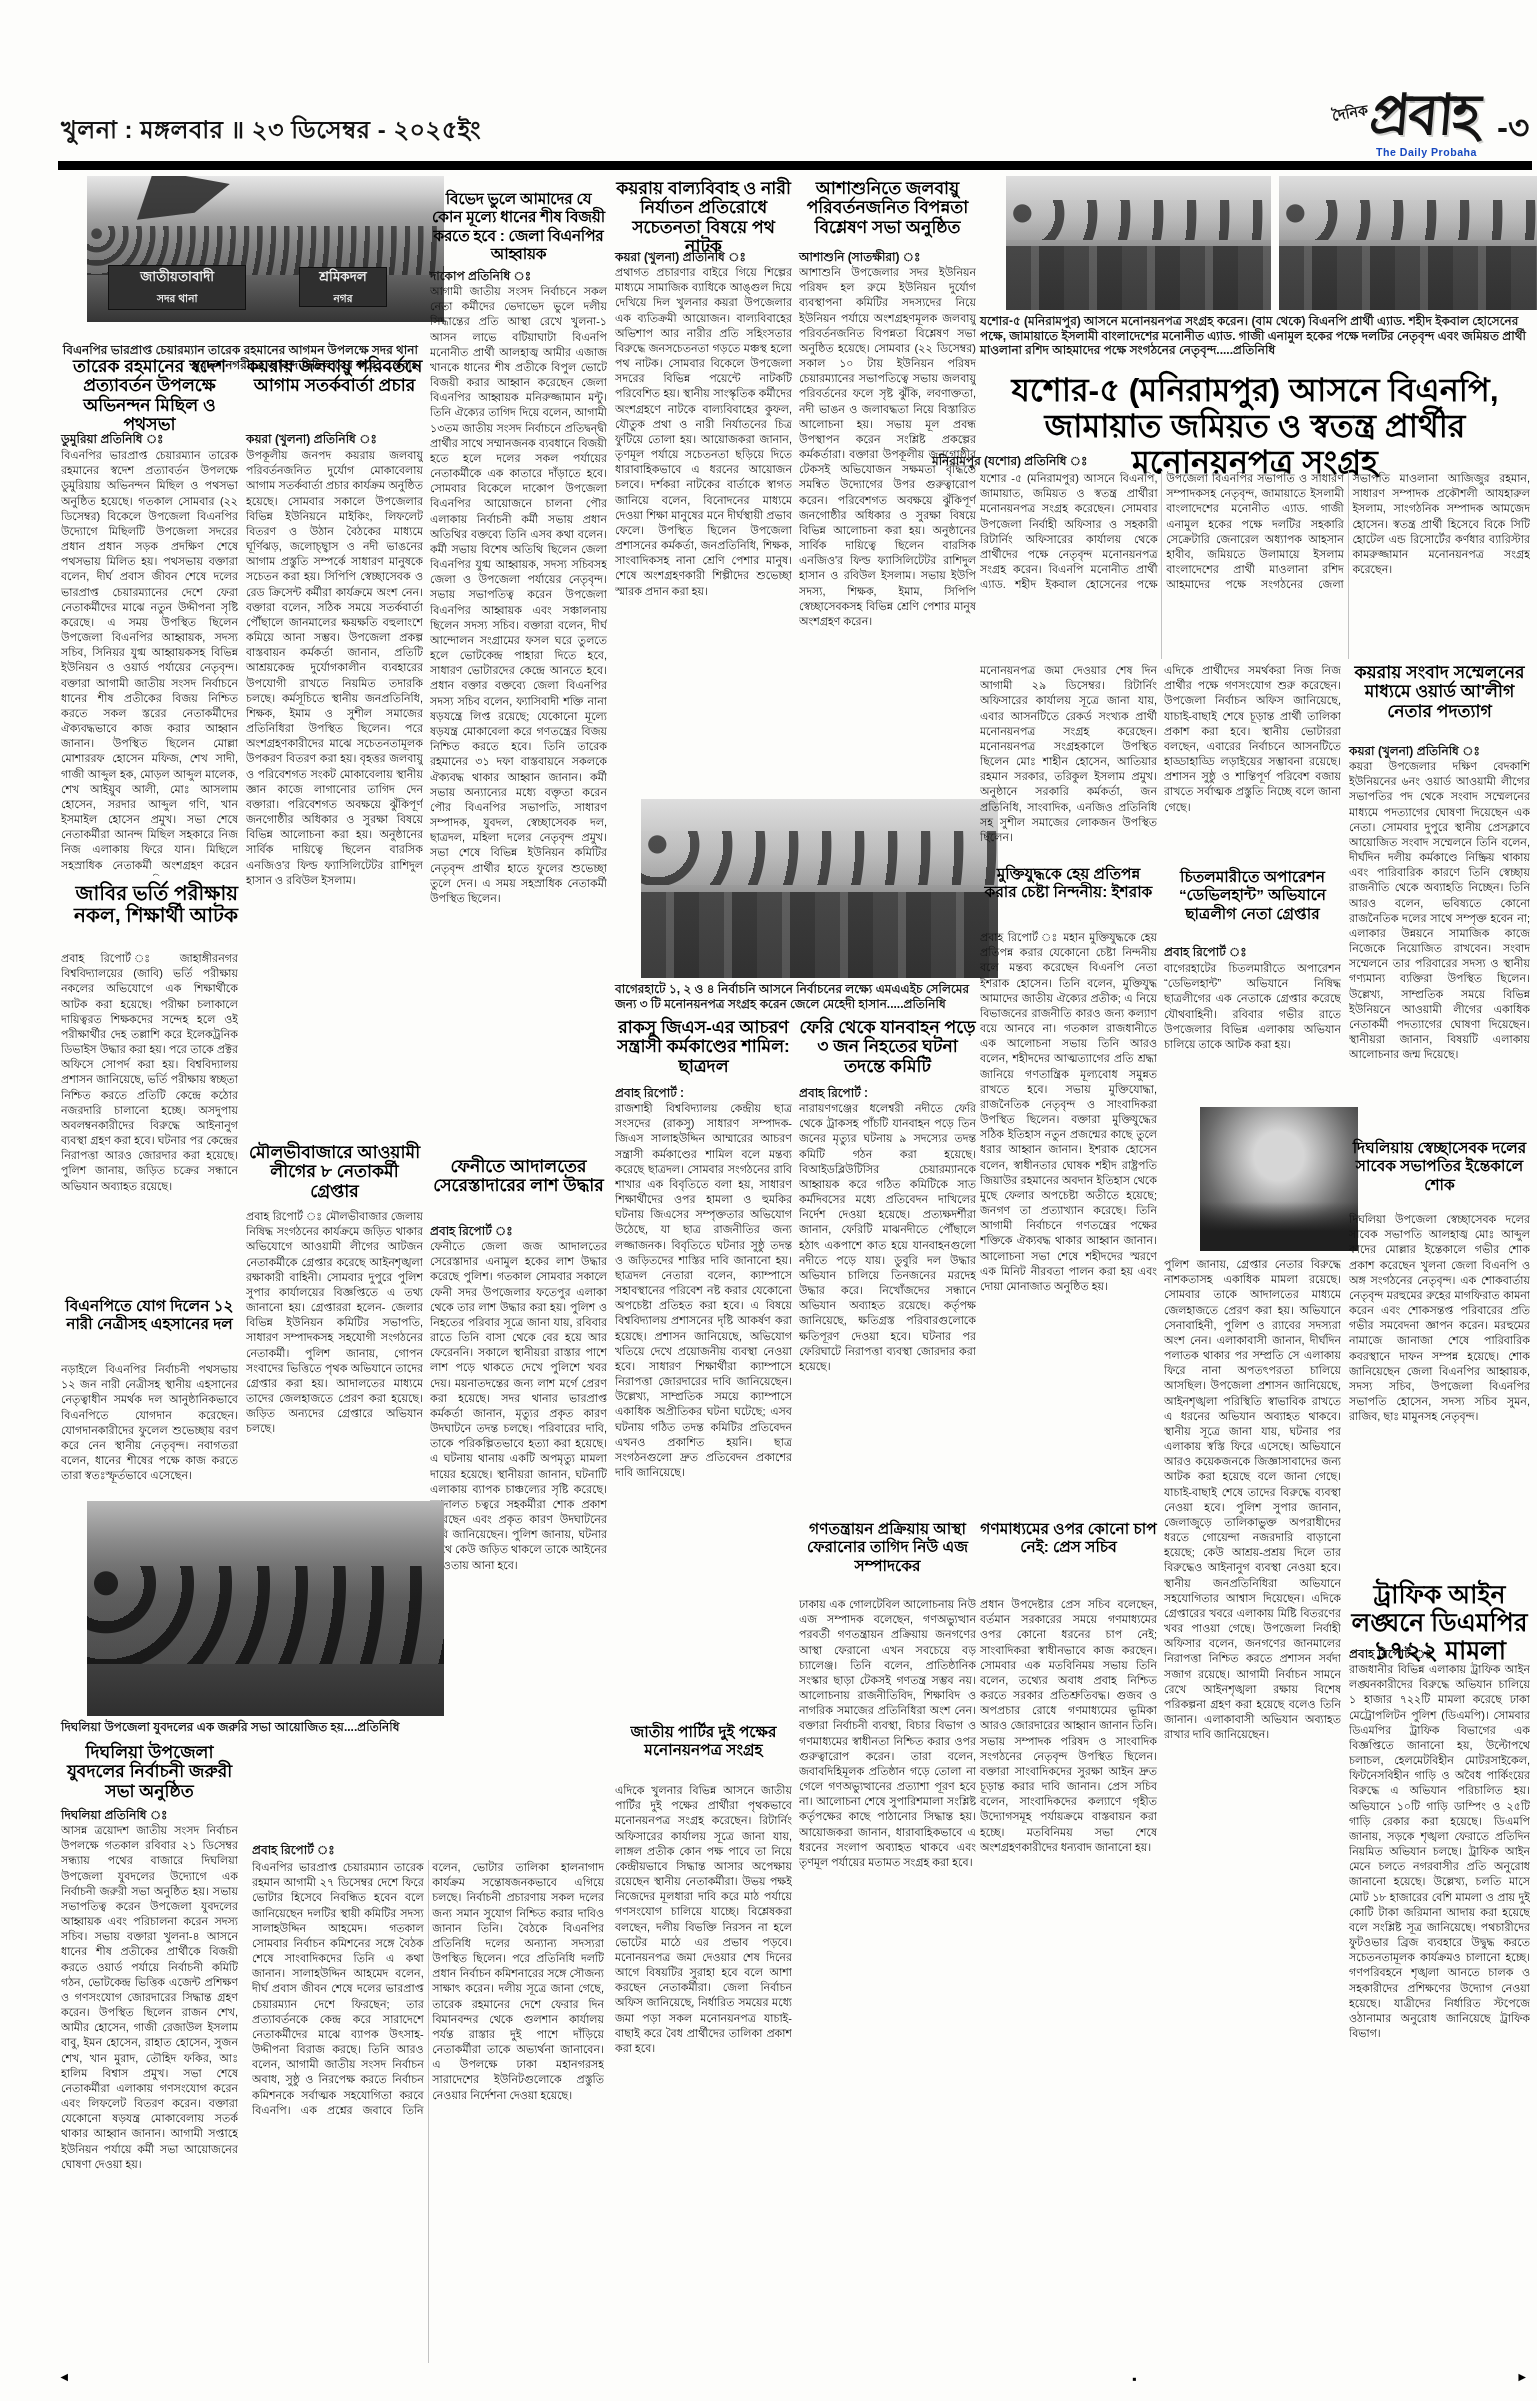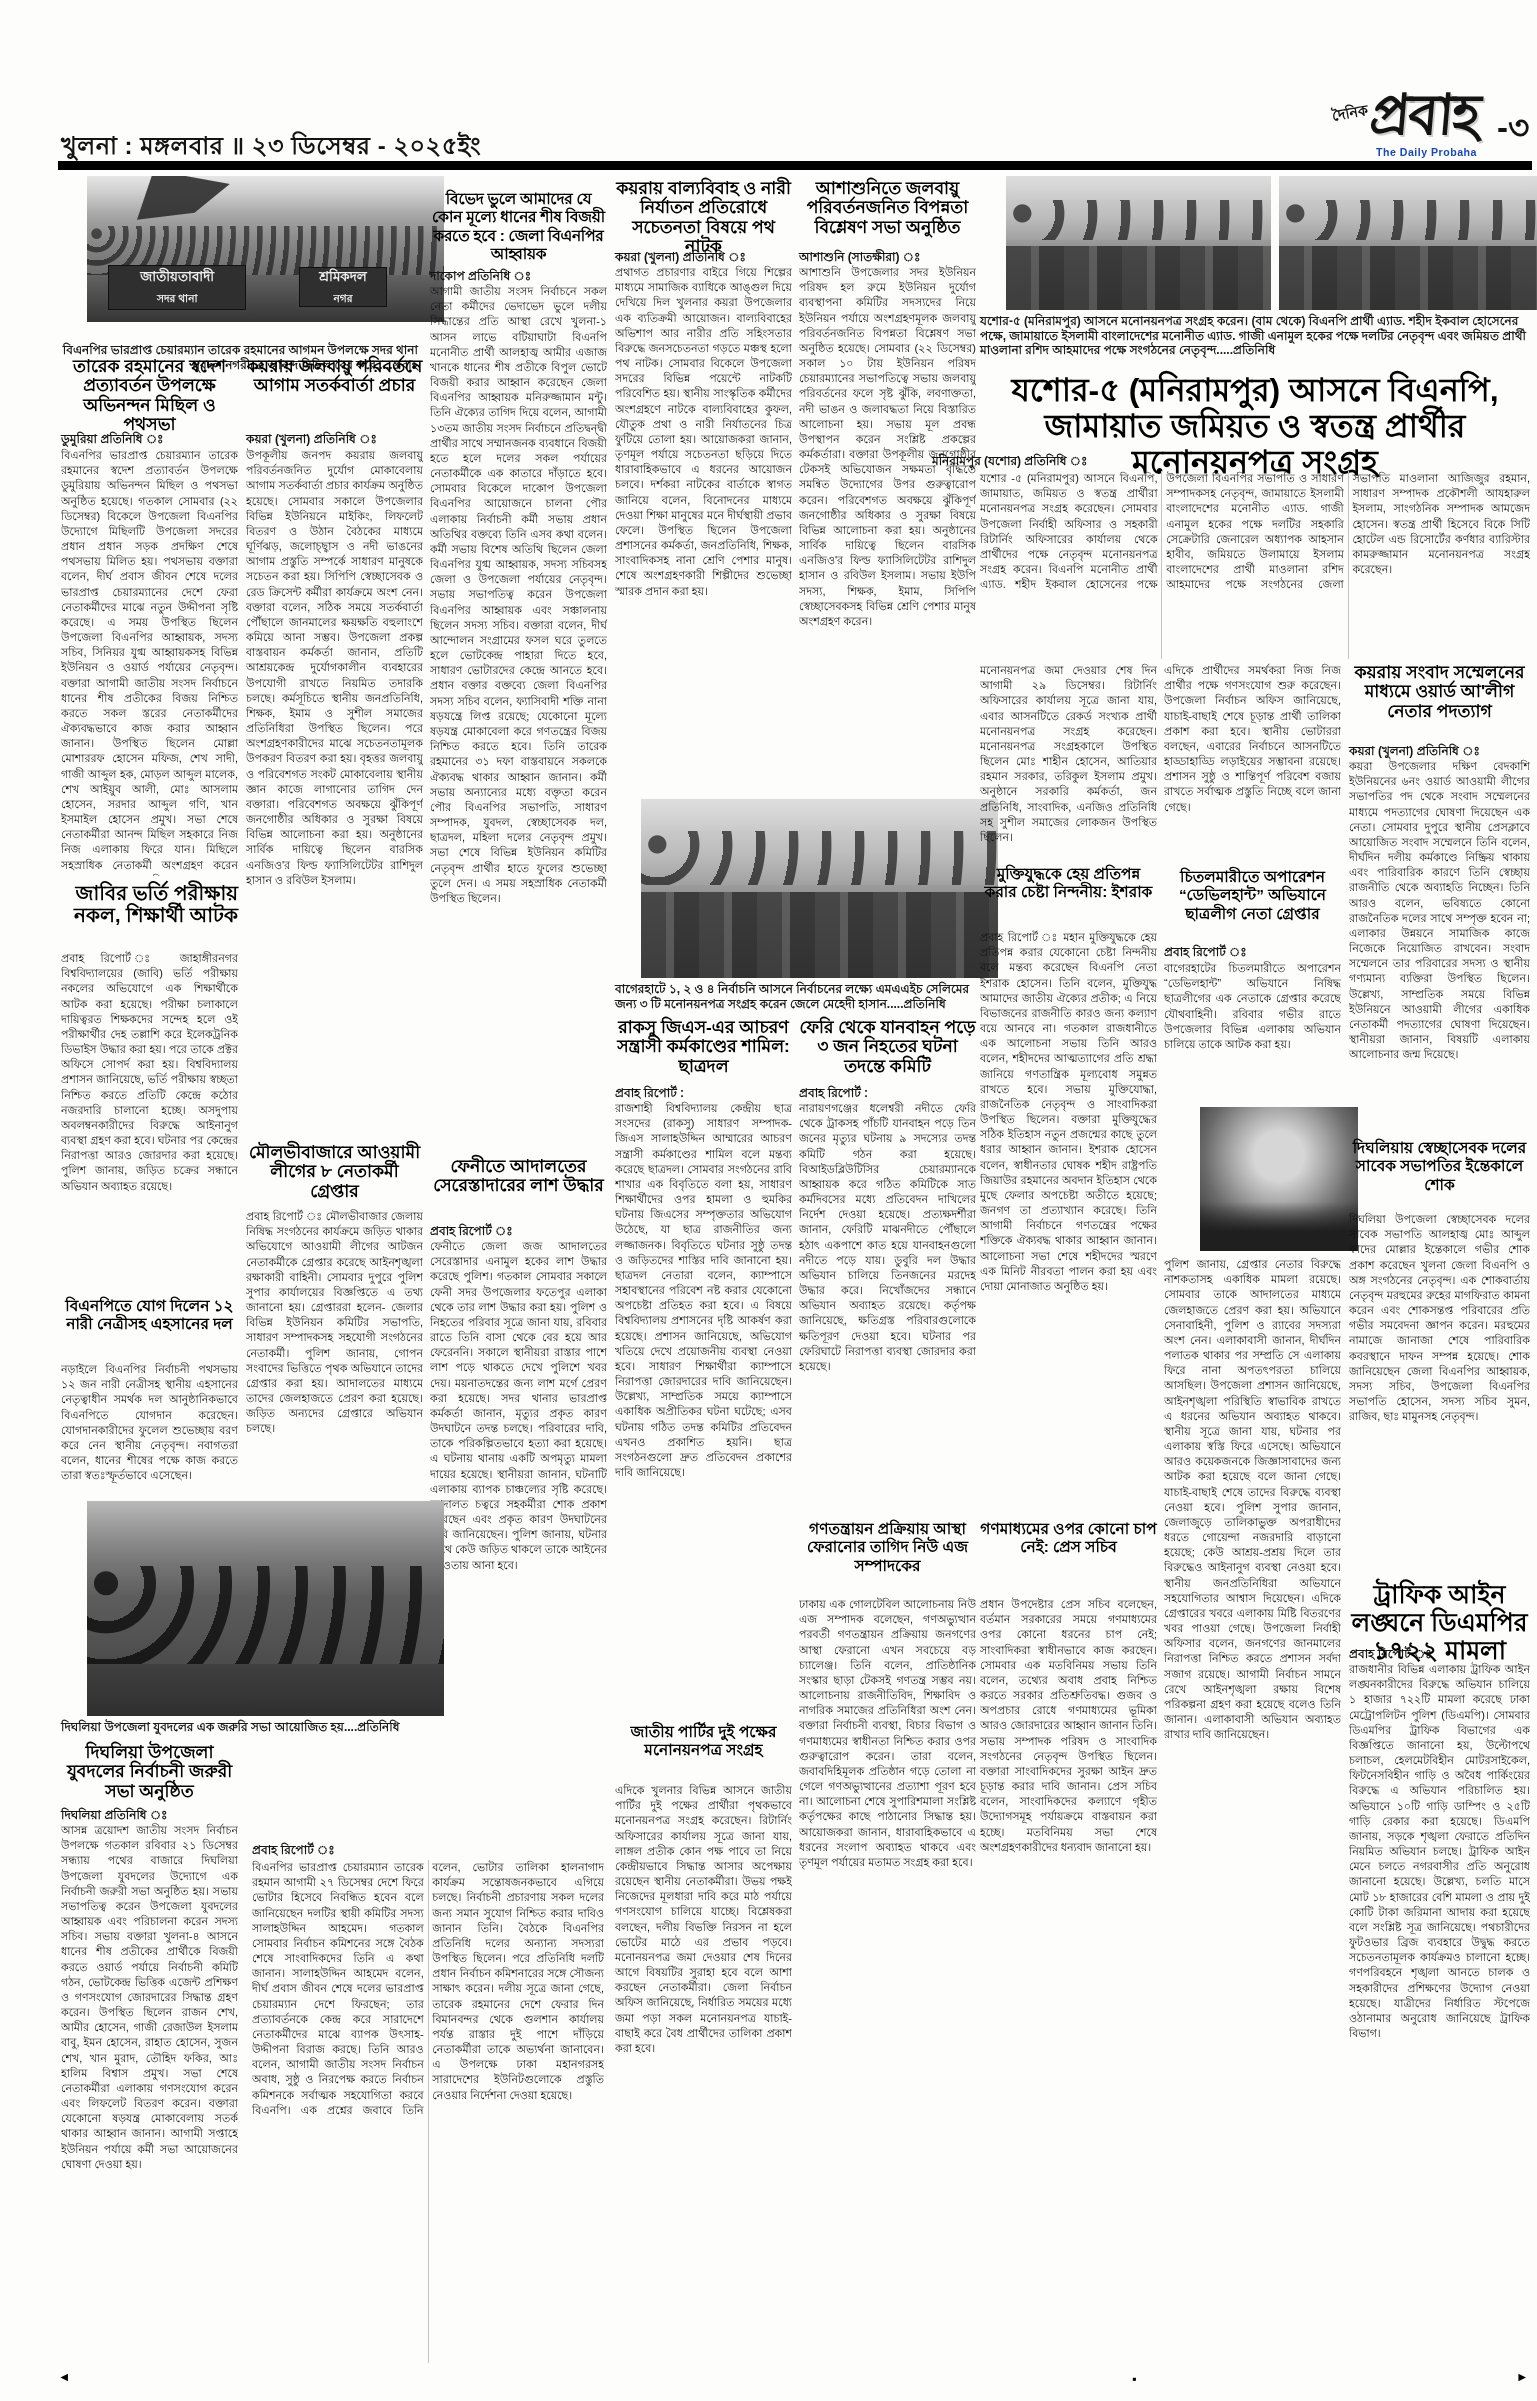--- a/index.html
+++ b/index.html
@@ -48,21 +48,21 @@
      word-break:break-word;}
   .cols2{column-count:2;column-gap:8.6px;column-rule:1px solid #c2c2c2;}
   .cols3{column-count:3;column-gap:8.6px;column-rule:1px solid #c2c2c2;}
   .mark{font-size:12.5px;color:#000;line-height:1;}
 </style>
 </head>
 <body>
 
 <div class="page">
 
-  <div class="abs dateline" style="left:61px;top:127px;width:730px;">খুলনা : মঙ্গলবার ॥ ২৩ ডিসেম্বর - ২০২৫ইং</div>
+  <div class="abs dateline" style="left:61px;top:111px;width:730px;">খুলনা : মঙ্গলবার ॥ ২৩ ডিসেম্বর - ২০২৫ইং</div>
 
   <div class="abs" style="left:1332px;top:85px;width:202px;height:79px;">
     <span class="abs logo-daily" style="left:0;top:17.3px;">দৈনিক</span>
     <span class="abs logo-name" style="left:38px;top:3.8px;">প্রবাহ</span>
     <span class="abs logo-page" style="left:165px;top:17.3px;">-৩</span>
     <span class="abs logo-en" style="left:44px;top:61px;">The Daily Probaha</span>
   </div>
 
   <div class="abs bar" style="left:58px;top:161px;width:1474px;height:8.6px;"></div>
 

